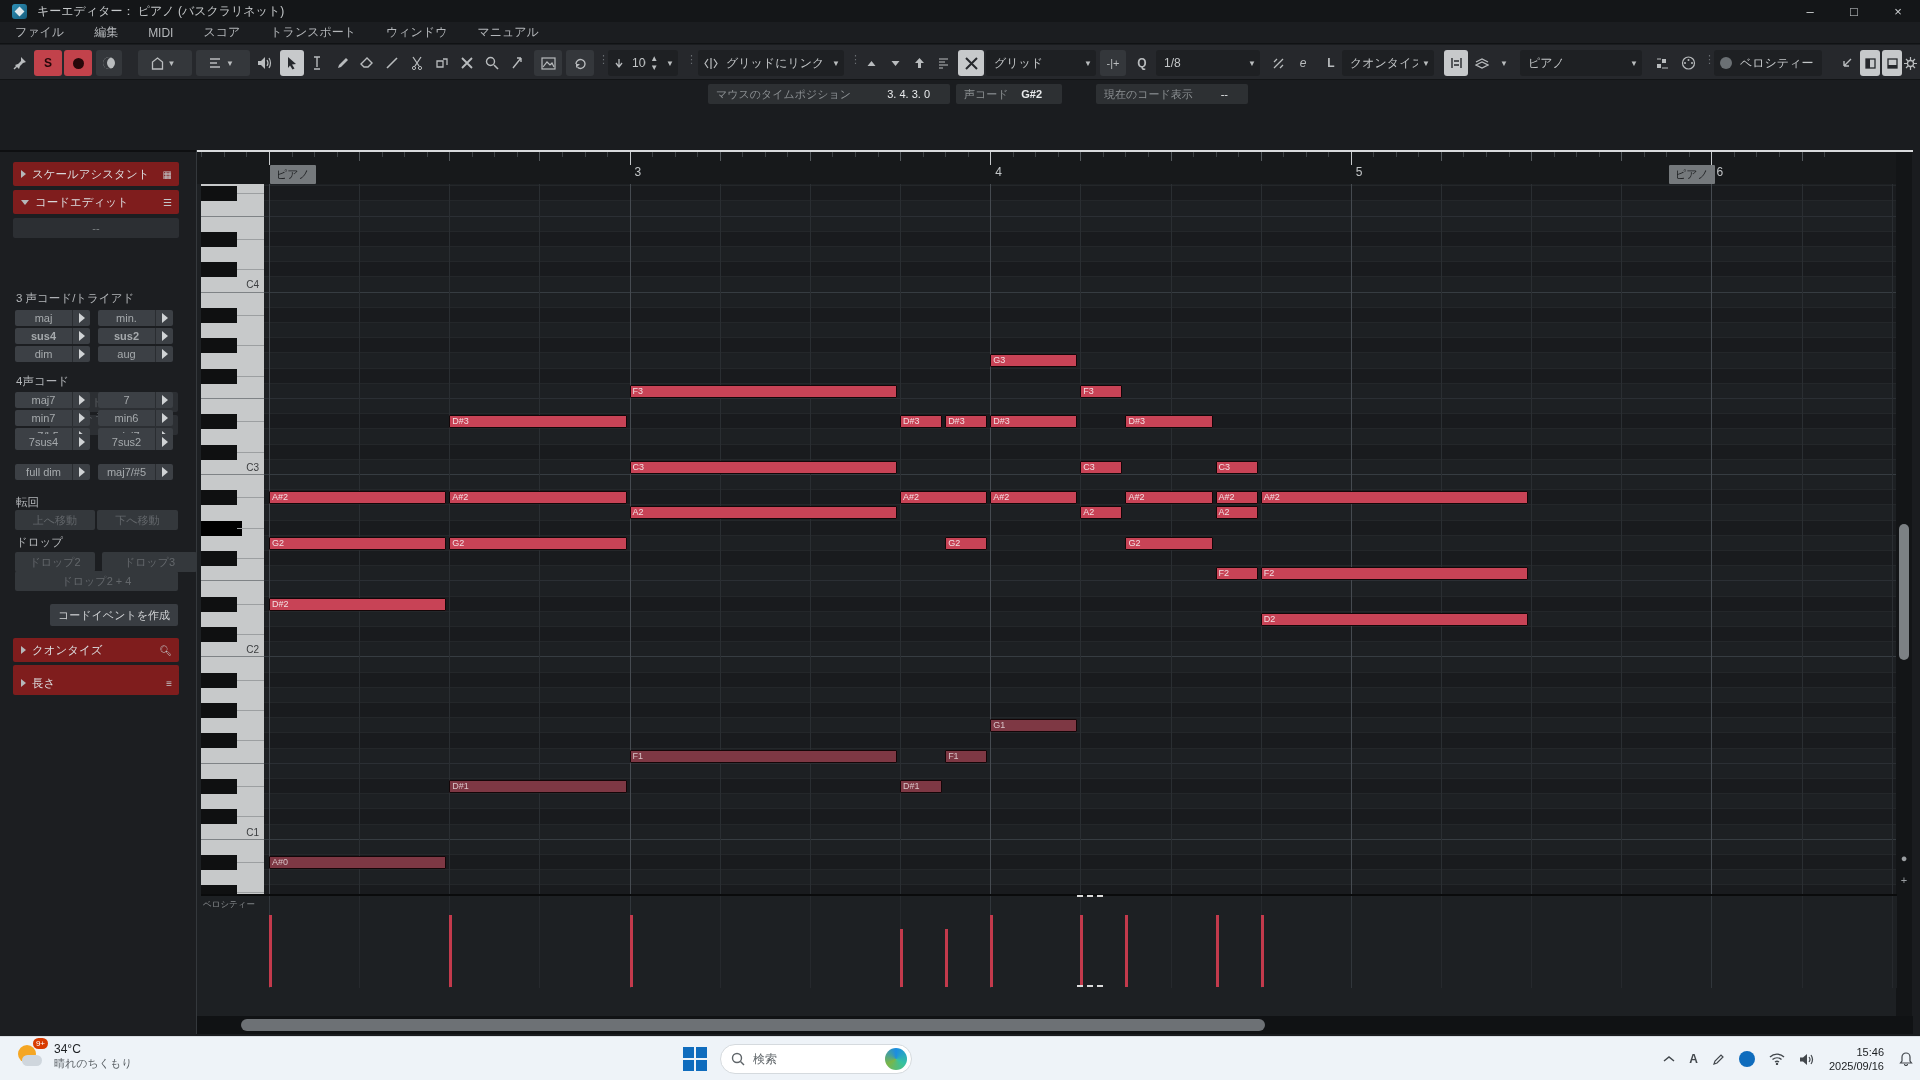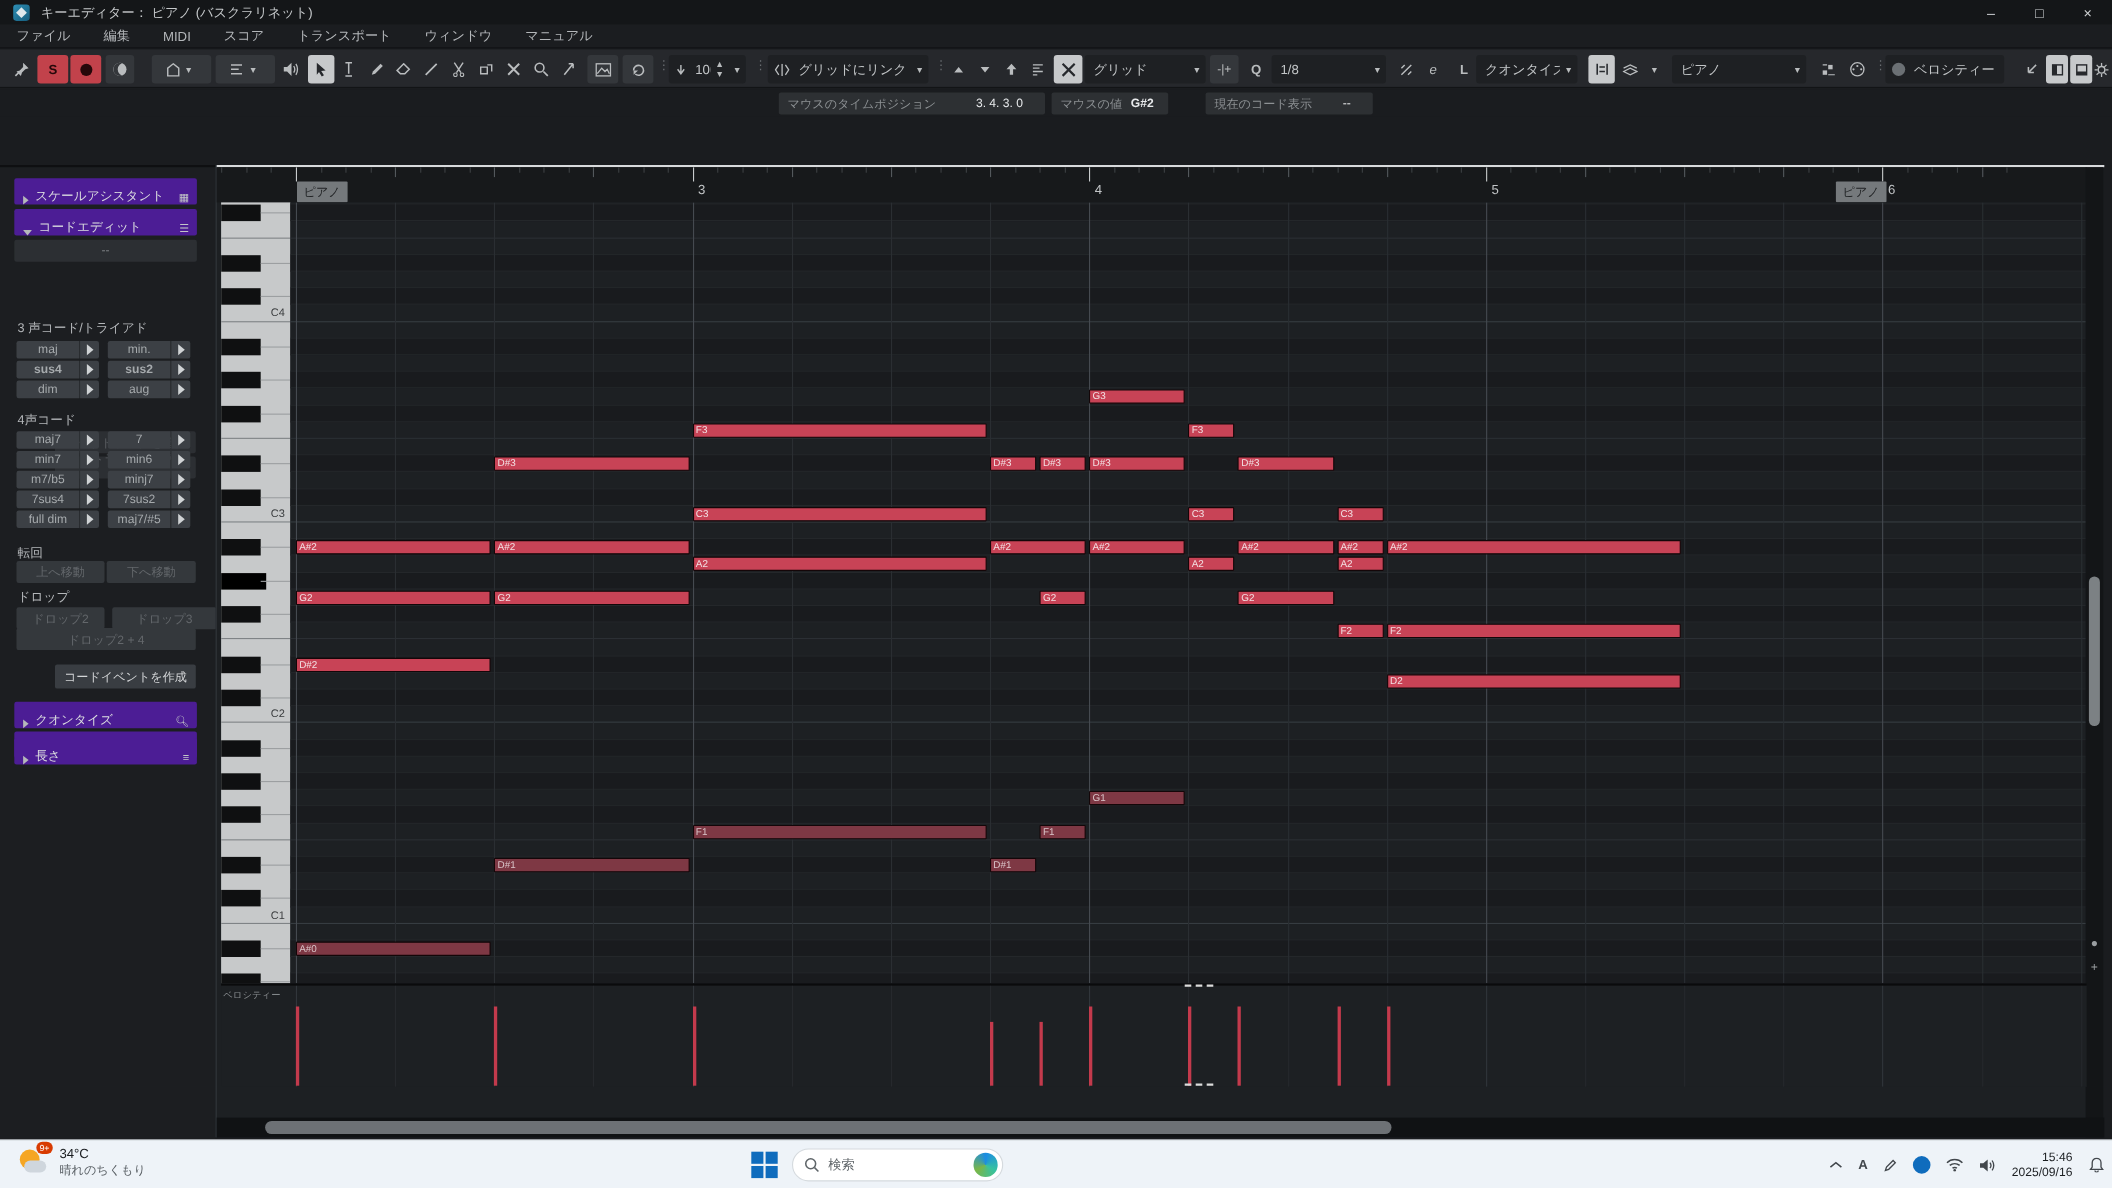--- a/index.html
+++ b/index.html
@@ -43,21 +43,21 @@
   .chip { position:absolute; top:3px; height:20px; background:#2d3033; border-radius:2px;
           display:flex; align-items:center; font-size:11px; }
   .chip .lab { color:#8d9194; padding:0 8px; white-space:nowrap; }
   .chip .val { color:#e8eaec; padding-right:20px; margin-left:auto; white-space:nowrap; }
   .statusrow { left:0; top:106px; width:1920px; height:44px; text-align:center; }
   .statusrow span { display:inline-block; margin-top:16px; color:#8d9194; font-size:12px; }
 
   
   .inspector { left:0; top:150px; width:196px; height:886px; background:#1c1e21; border-top:2px solid #0e0f11; }
   .ip { position:absolute; left:13px; width:166px; }
-  .phead { height:24px; background:#4c1d95; border-radius:2px; display:flex; align-items:flex-end;
+  .phead { height:24px; background:#7f1d1d; border-radius:2px; display:flex; align-items:center;
            color:#dcdee0; font-size:11.5px; }
   .phead .tri { width:0; height:0; margin:0 6px 0 8px; }
   .tri.right { border-left:5px solid #b5b8ba; border-top:4px solid transparent; border-bottom:4px solid transparent; }
   .tri.down  { border-top:5px solid #b5b8ba; border-left:4px solid transparent; border-right:4px solid transparent; }
   .phead .hicon { margin-left:auto; margin-right:7px; color:#c3c6c8; font-size:10px; }
   .dispbox { height:20px; background:#2c2f33; border-radius:2px; color:#7e8285; display:flex; align-items:center; justify-content:center; font-size:11px; }
   .gbtn { position:absolute; height:20px; background:#2c2f33; border-radius:2px; color:#595d61;
           display:flex; align-items:center; justify-content:center; font-size:11px; }
   .gbtn.on { background:#393d42; color:#d4d6d8; }
   .slab { position:absolute; left:16px; color:#b4b7ba; font-size:11.5px; }
@@ -398,21 +398,21 @@
         </svg>
     </div>
   </div>
 
   <div class="abs inforow">
     <div class="chip" style="left:708px;width:242px">
       <span class="lab">マウスのタイムポジション</span>
       <span class="val">3.  4.  3.    0</span>
     </div>
     <div class="chip" style="left:956px;width:106px">
-      <span class="lab">マウスの値</span>
+      <span class="lab">声コード</span>
       <span class="val" style="font-weight:bold">G#2</span>
     </div>
     <div class="chip" style="left:1096px;width:152px">
       <span class="lab">現在のコード表示</span>
       <span class="val">--</span>
     </div>
   </div>
 
   <div class="abs inspector">
     <div class="ip phead" style="top:10px">
@@ -510,21 +510,21 @@
               <i></i>
             </div>
           </div>
           <div class="chcell">
             <div class="chbtn">minj7</div>
             <div class="charw">
               <i></i>
             </div>
           </div>
         </div>
-        <div class="chrow" style="top: 294px; text-align: center;">
+        <div class="chrow" style="top: 282px; text-align: center;">
           <div class="chcell">
             <div class="chbtn">7sus4</div>
             <div class="charw">
               <i></i>
             </div>
           </div>
           <div class="chcell">
             <div class="chbtn">7sus2</div>
             <div class="charw">
               <i></i>

